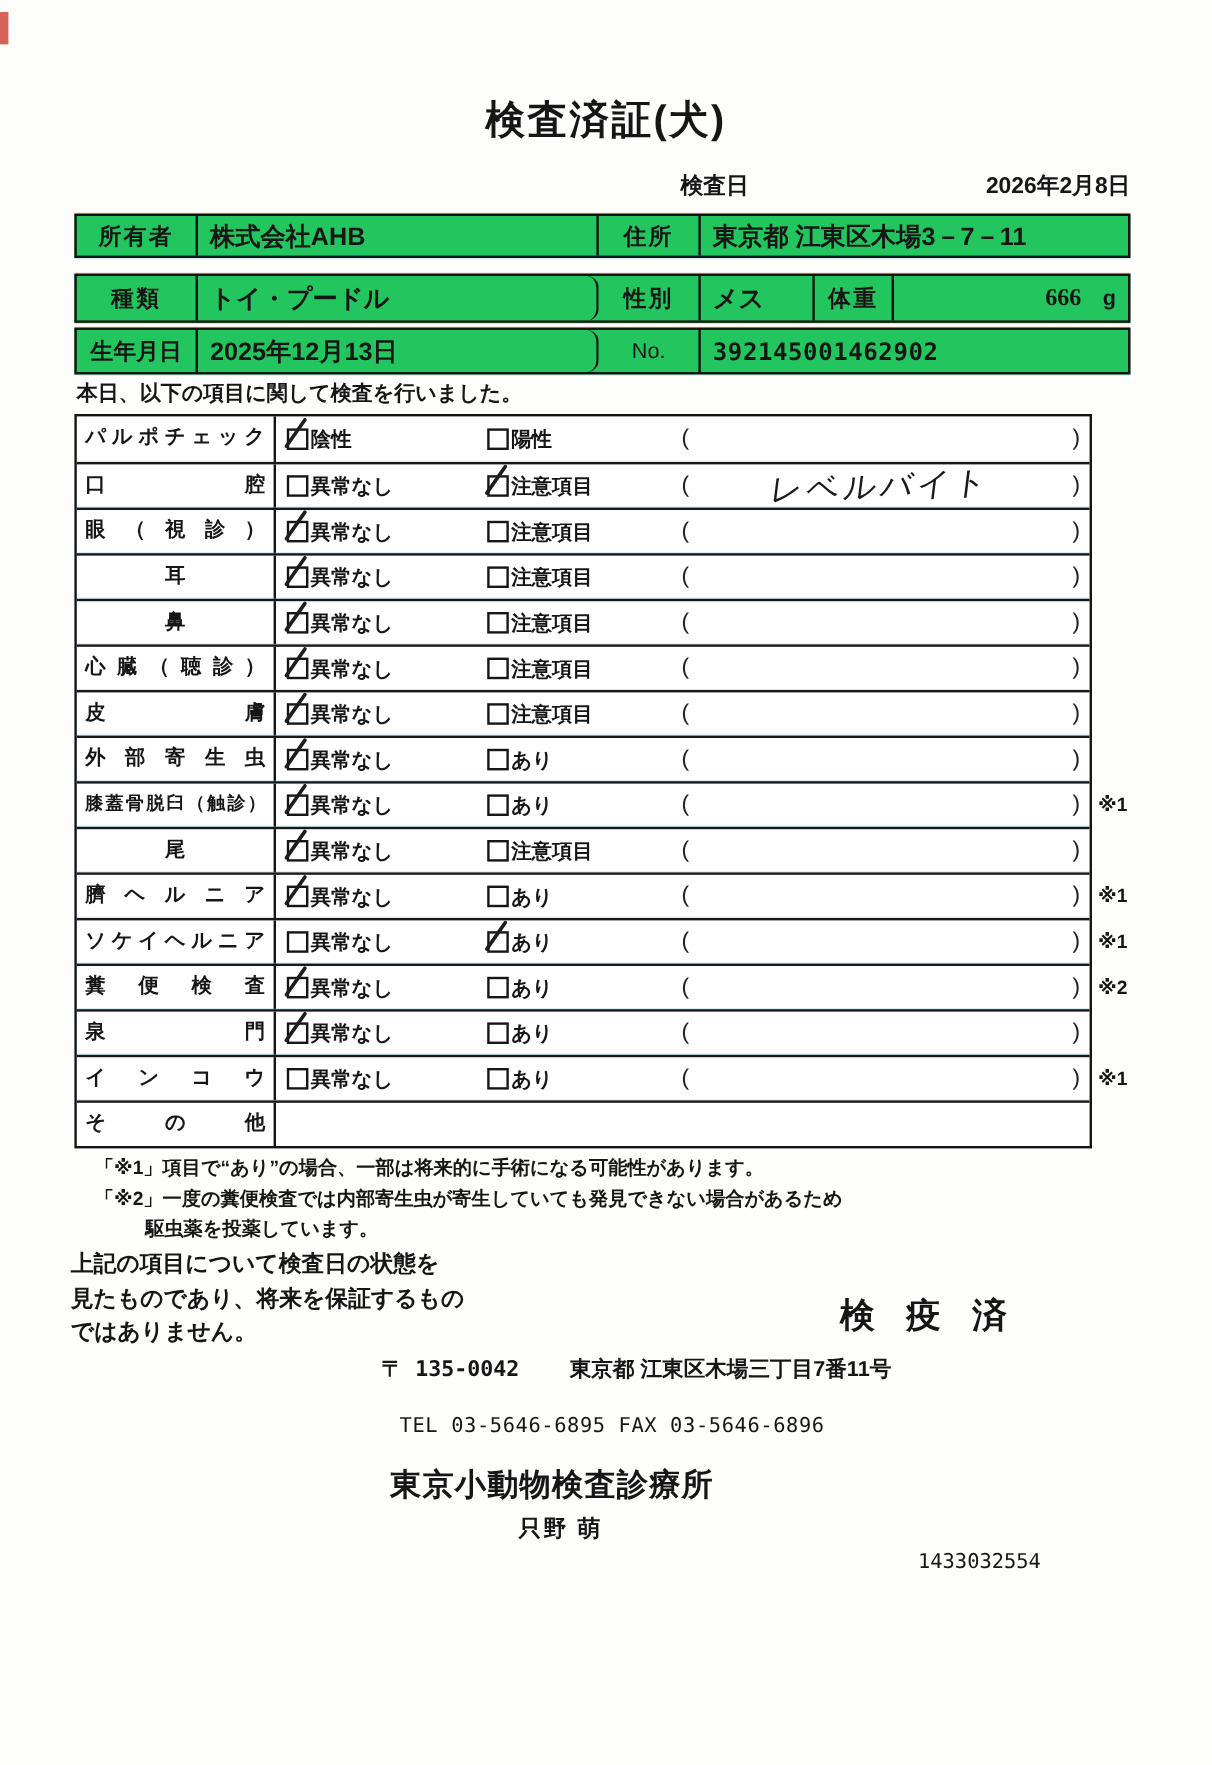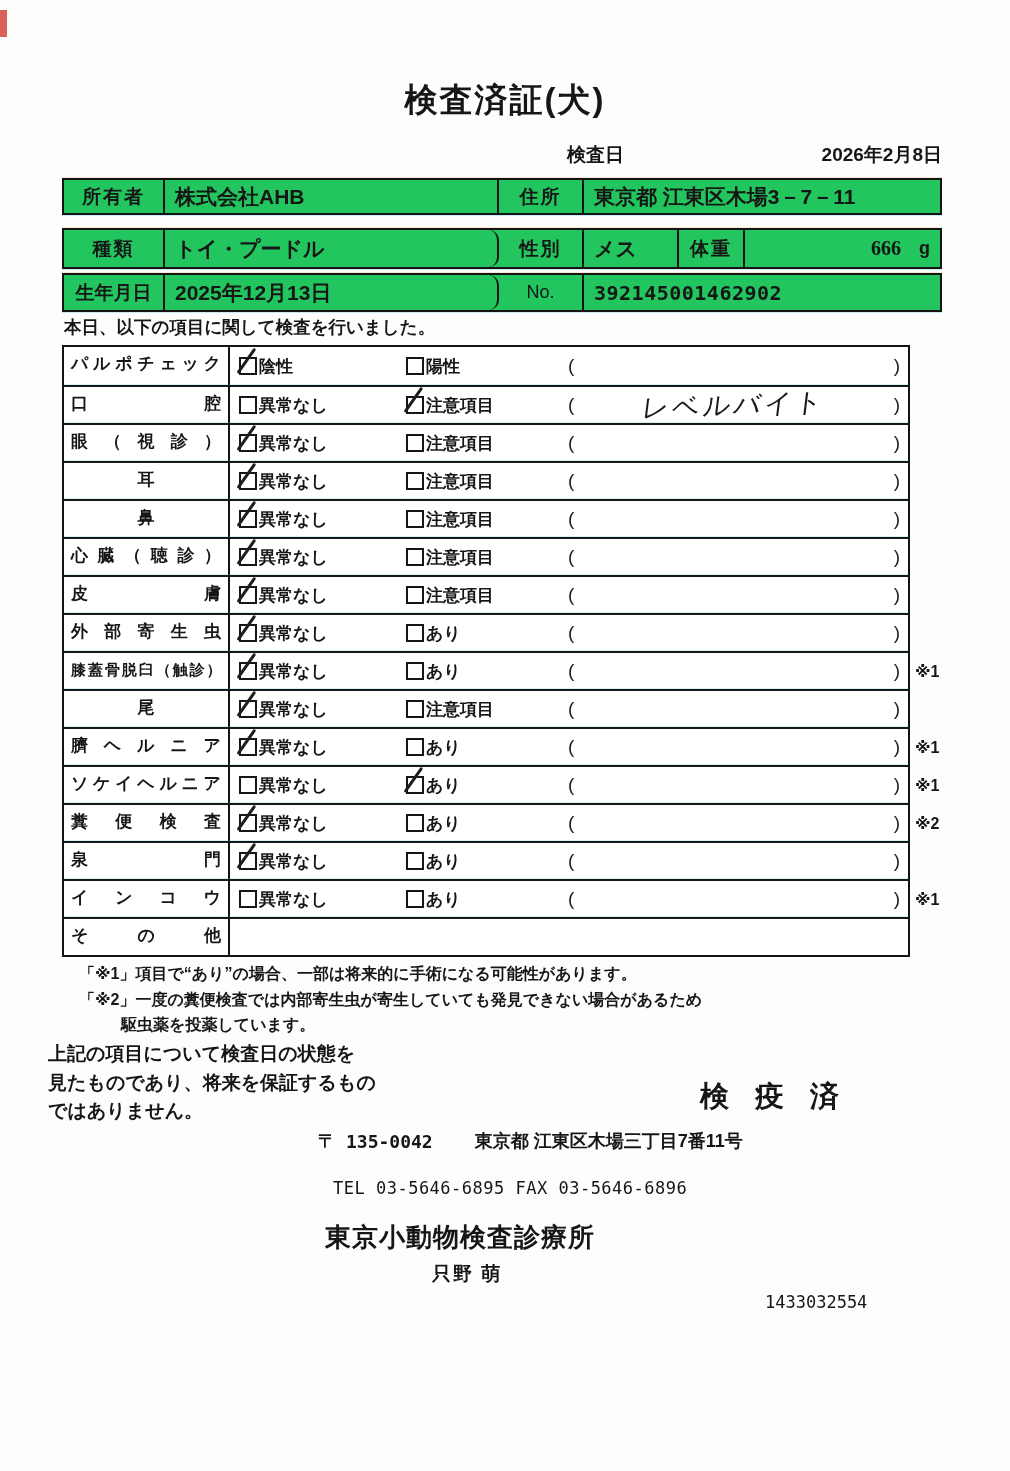--- a/index.html
+++ b/index.html
@@ -59,21 +59,21 @@
   .paren.close{margin-right:8px;}
   .note{flex:1;text-align:center;}
   .note.hand{font-size:27px;font-weight:500;letter-spacing:3px;color:#1a1a1a;
              transform:rotate(-2deg) skewX(-9deg);display:inline-block;}
   .mark{position:absolute;left:100%;margin-left:7px;top:50%;transform:translateY(-50%);
         font-size:16px;font-weight:600;white-space:nowrap;}
 
   .notes{top:961px;left:63px;font-size:16px;font-weight:600;line-height:25.5px;margin-left:16px;}
   .notes .indent{padding-left:42px;}
 
-  .disclaimer{top:1040px;left:48px;font-size:19px;font-weight:700;line-height:28.5px;white-space:pre-line;}
+  .disclaimer{top:1040px;left:59px;font-size:19px;font-weight:700;line-height:28.5px;white-space:pre-line;}
 
   .stamp{top:1077px;left:700px;font-size:29px;font-weight:600;letter-spacing:9px;}
 
   .postal{top:1129px;left:318px;font-size:18px;font-weight:600;display:flex;align-items:center;}
   .postal .code{font-family:"DejaVu Sans Mono","Liberation Mono",monospace;font-size:18px;margin-left:10px;}
   .postal .addr{margin-left:42px;}
 
   .tel{top:1178px;left:333px;font-size:17px;font-family:"DejaVu Sans Mono","Liberation Mono",monospace;font-weight:500;letter-spacing:.5px;}
 
   .clinic{top:1220px;left:325px;font-size:26px;font-weight:700;letter-spacing:1px;}

